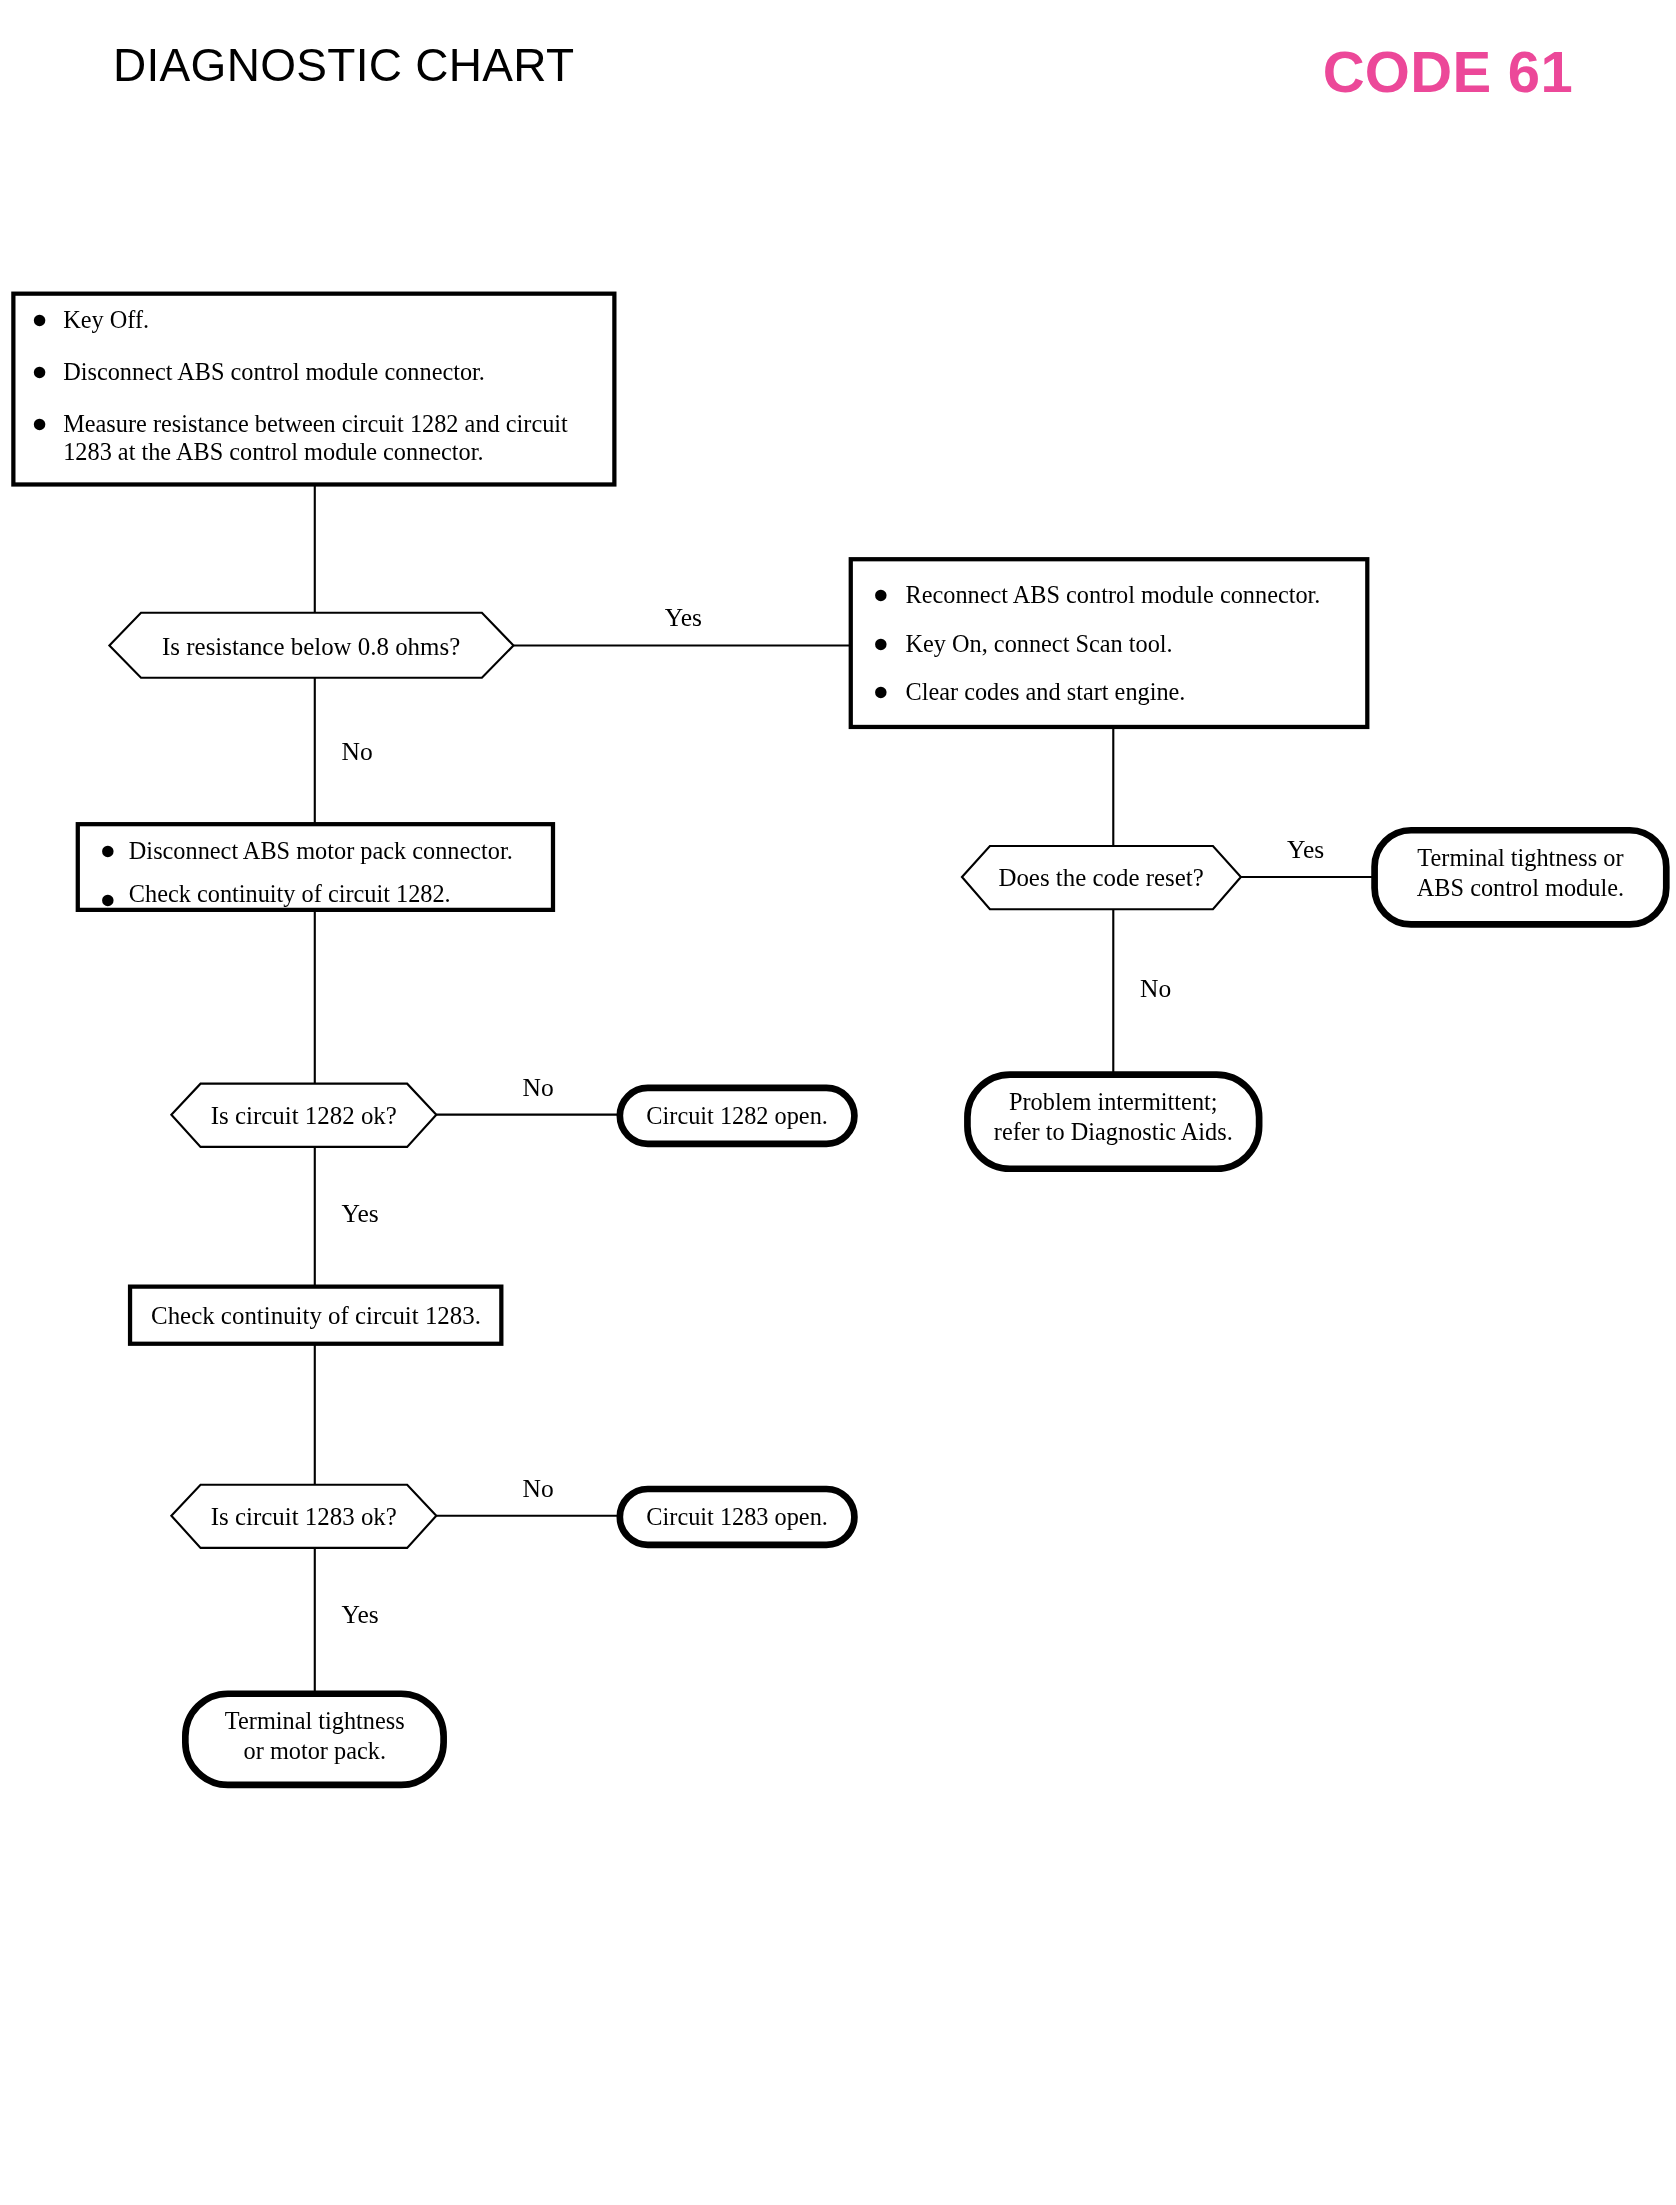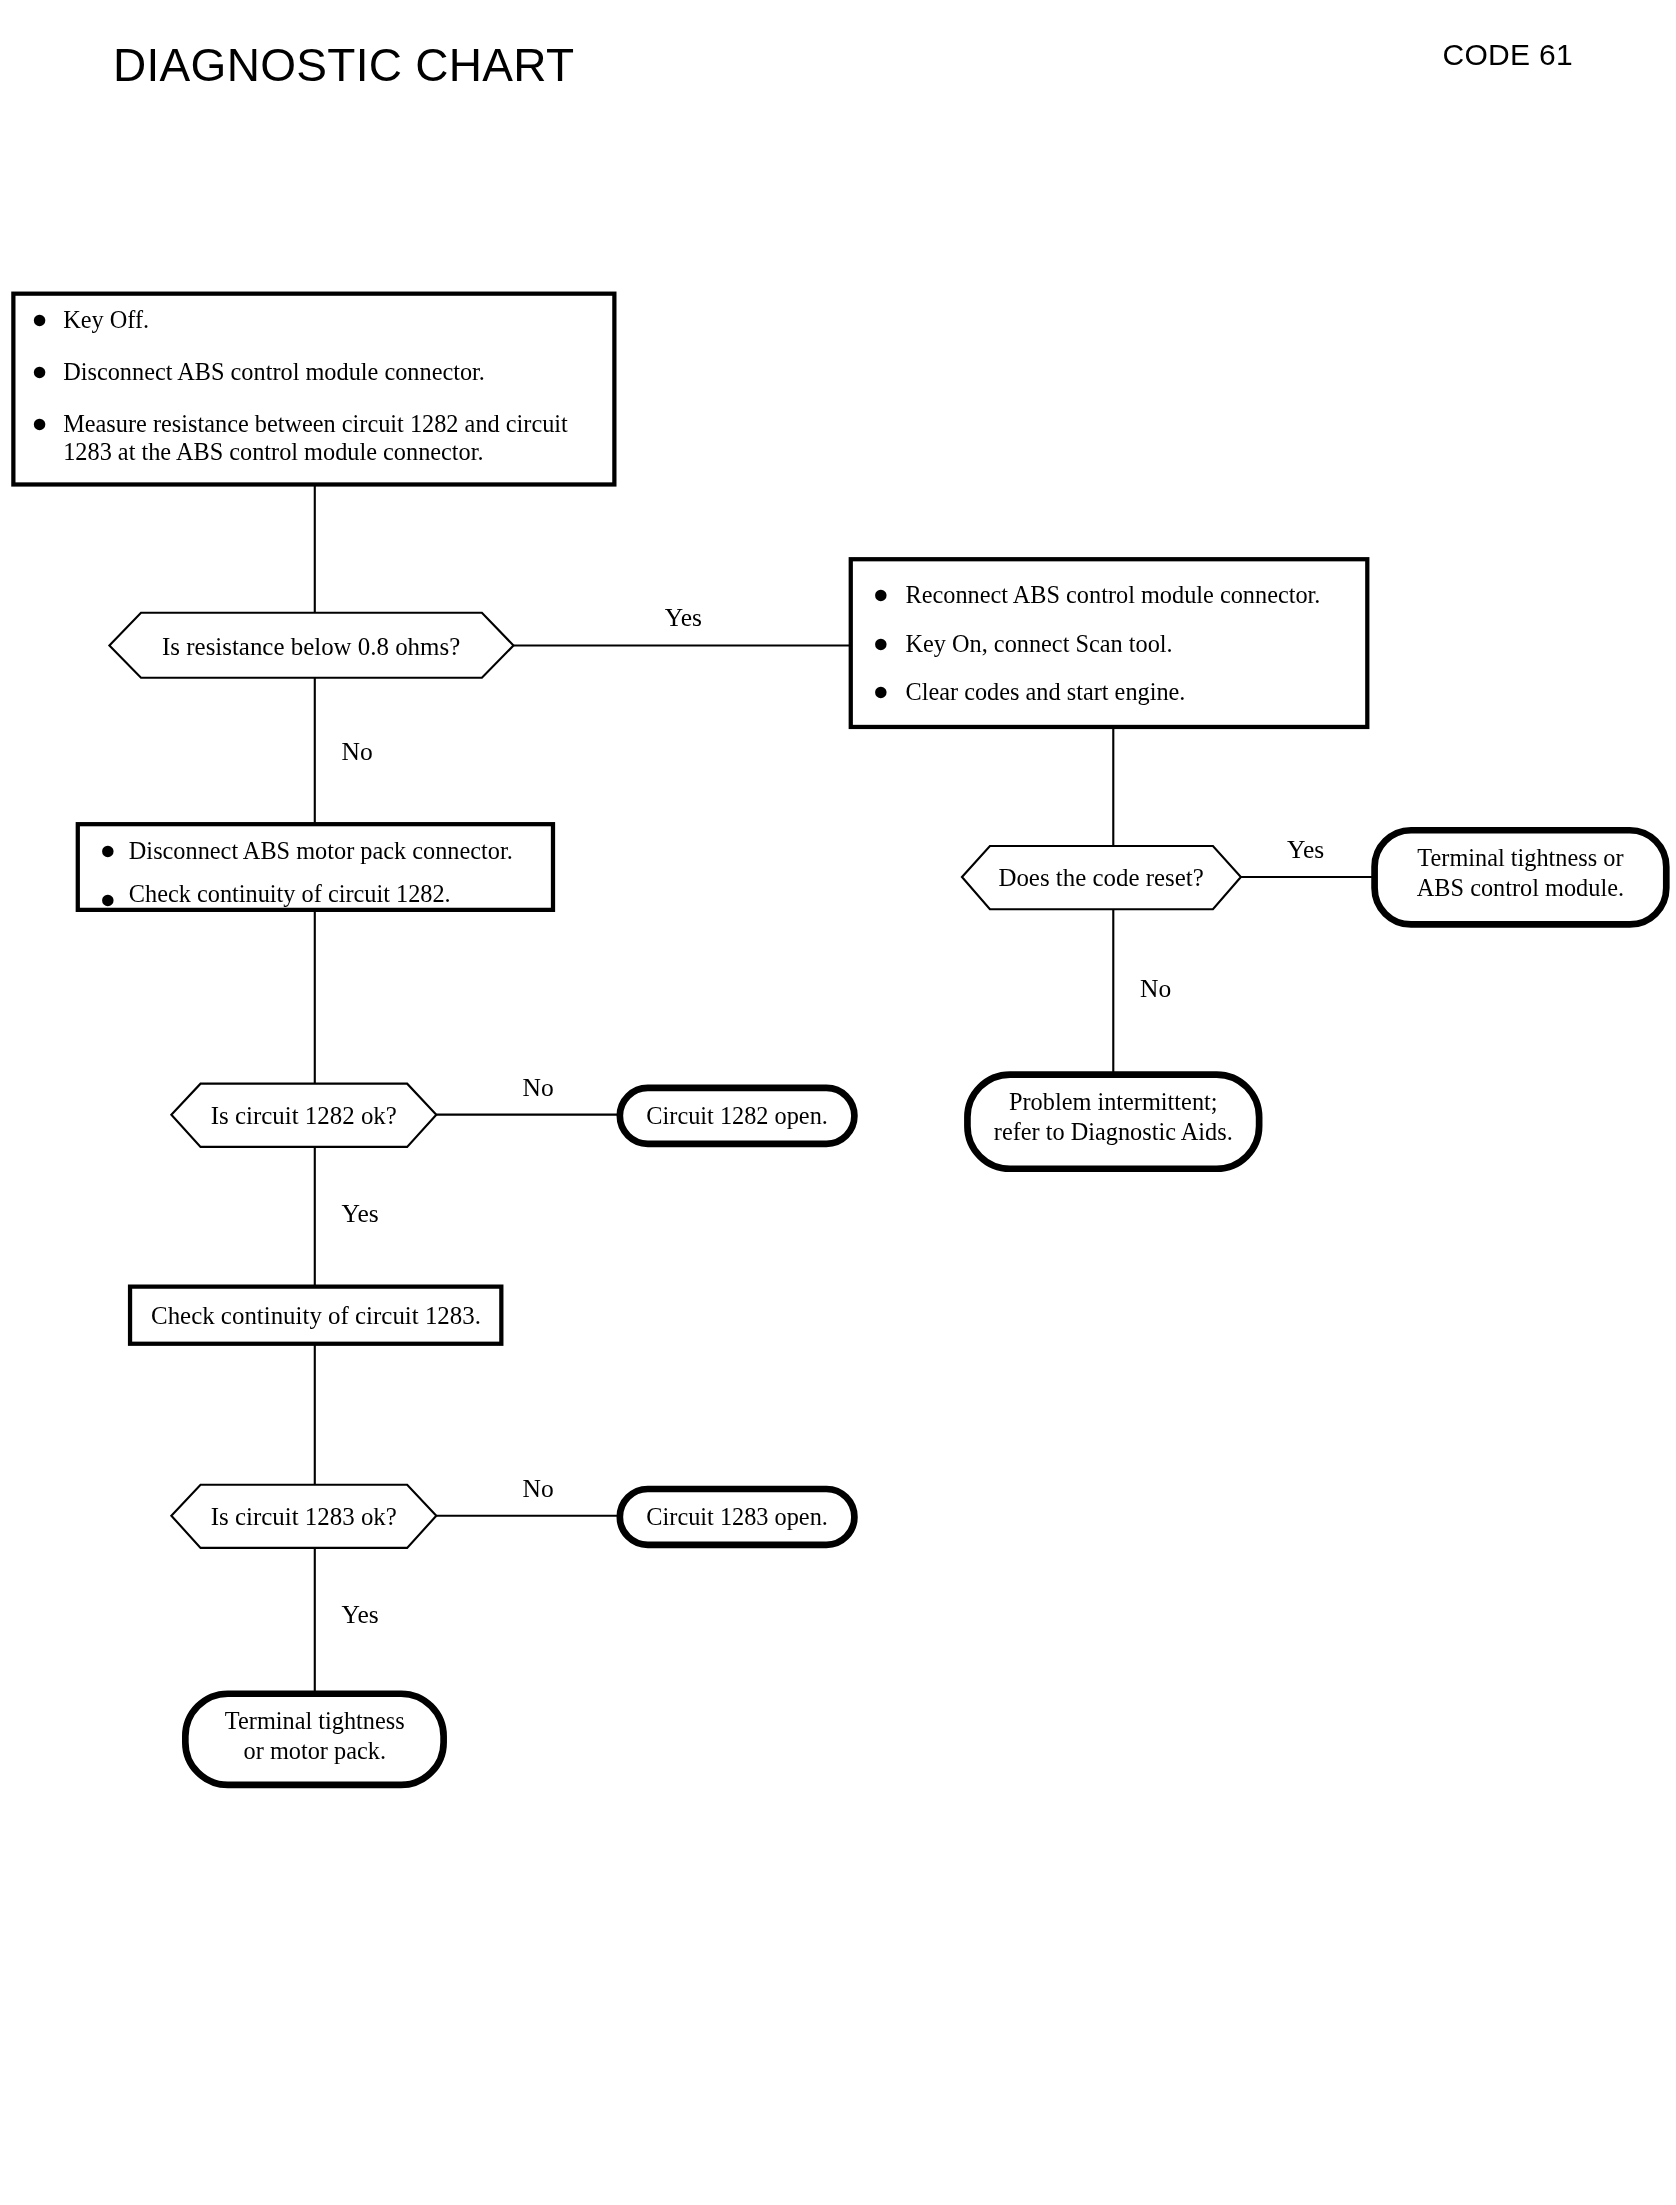--- a/index.html
+++ b/index.html
@@ -25,23 +25,23 @@
     color: #000000;
     letter-spacing: 0.3px;
     white-space: nowrap;
     margin-left: 16px;
   }
   .title-right {
     position: absolute;
     right: 103px;
     top: 38px;
     font-family: "Liberation Sans", sans-serif;
-    font-size: 30px;
-    font-weight: 400;
-    color: #000000;
+    font-size: 58px;
+    font-weight: 700;
+    color: #ec4899;
     letter-spacing: 0.3px;
     white-space: nowrap;
   }
   svg.flow {
     position: absolute;
     left: 0;
     top: 0;
     width: 1676px;
     height: 2205px;
   }

